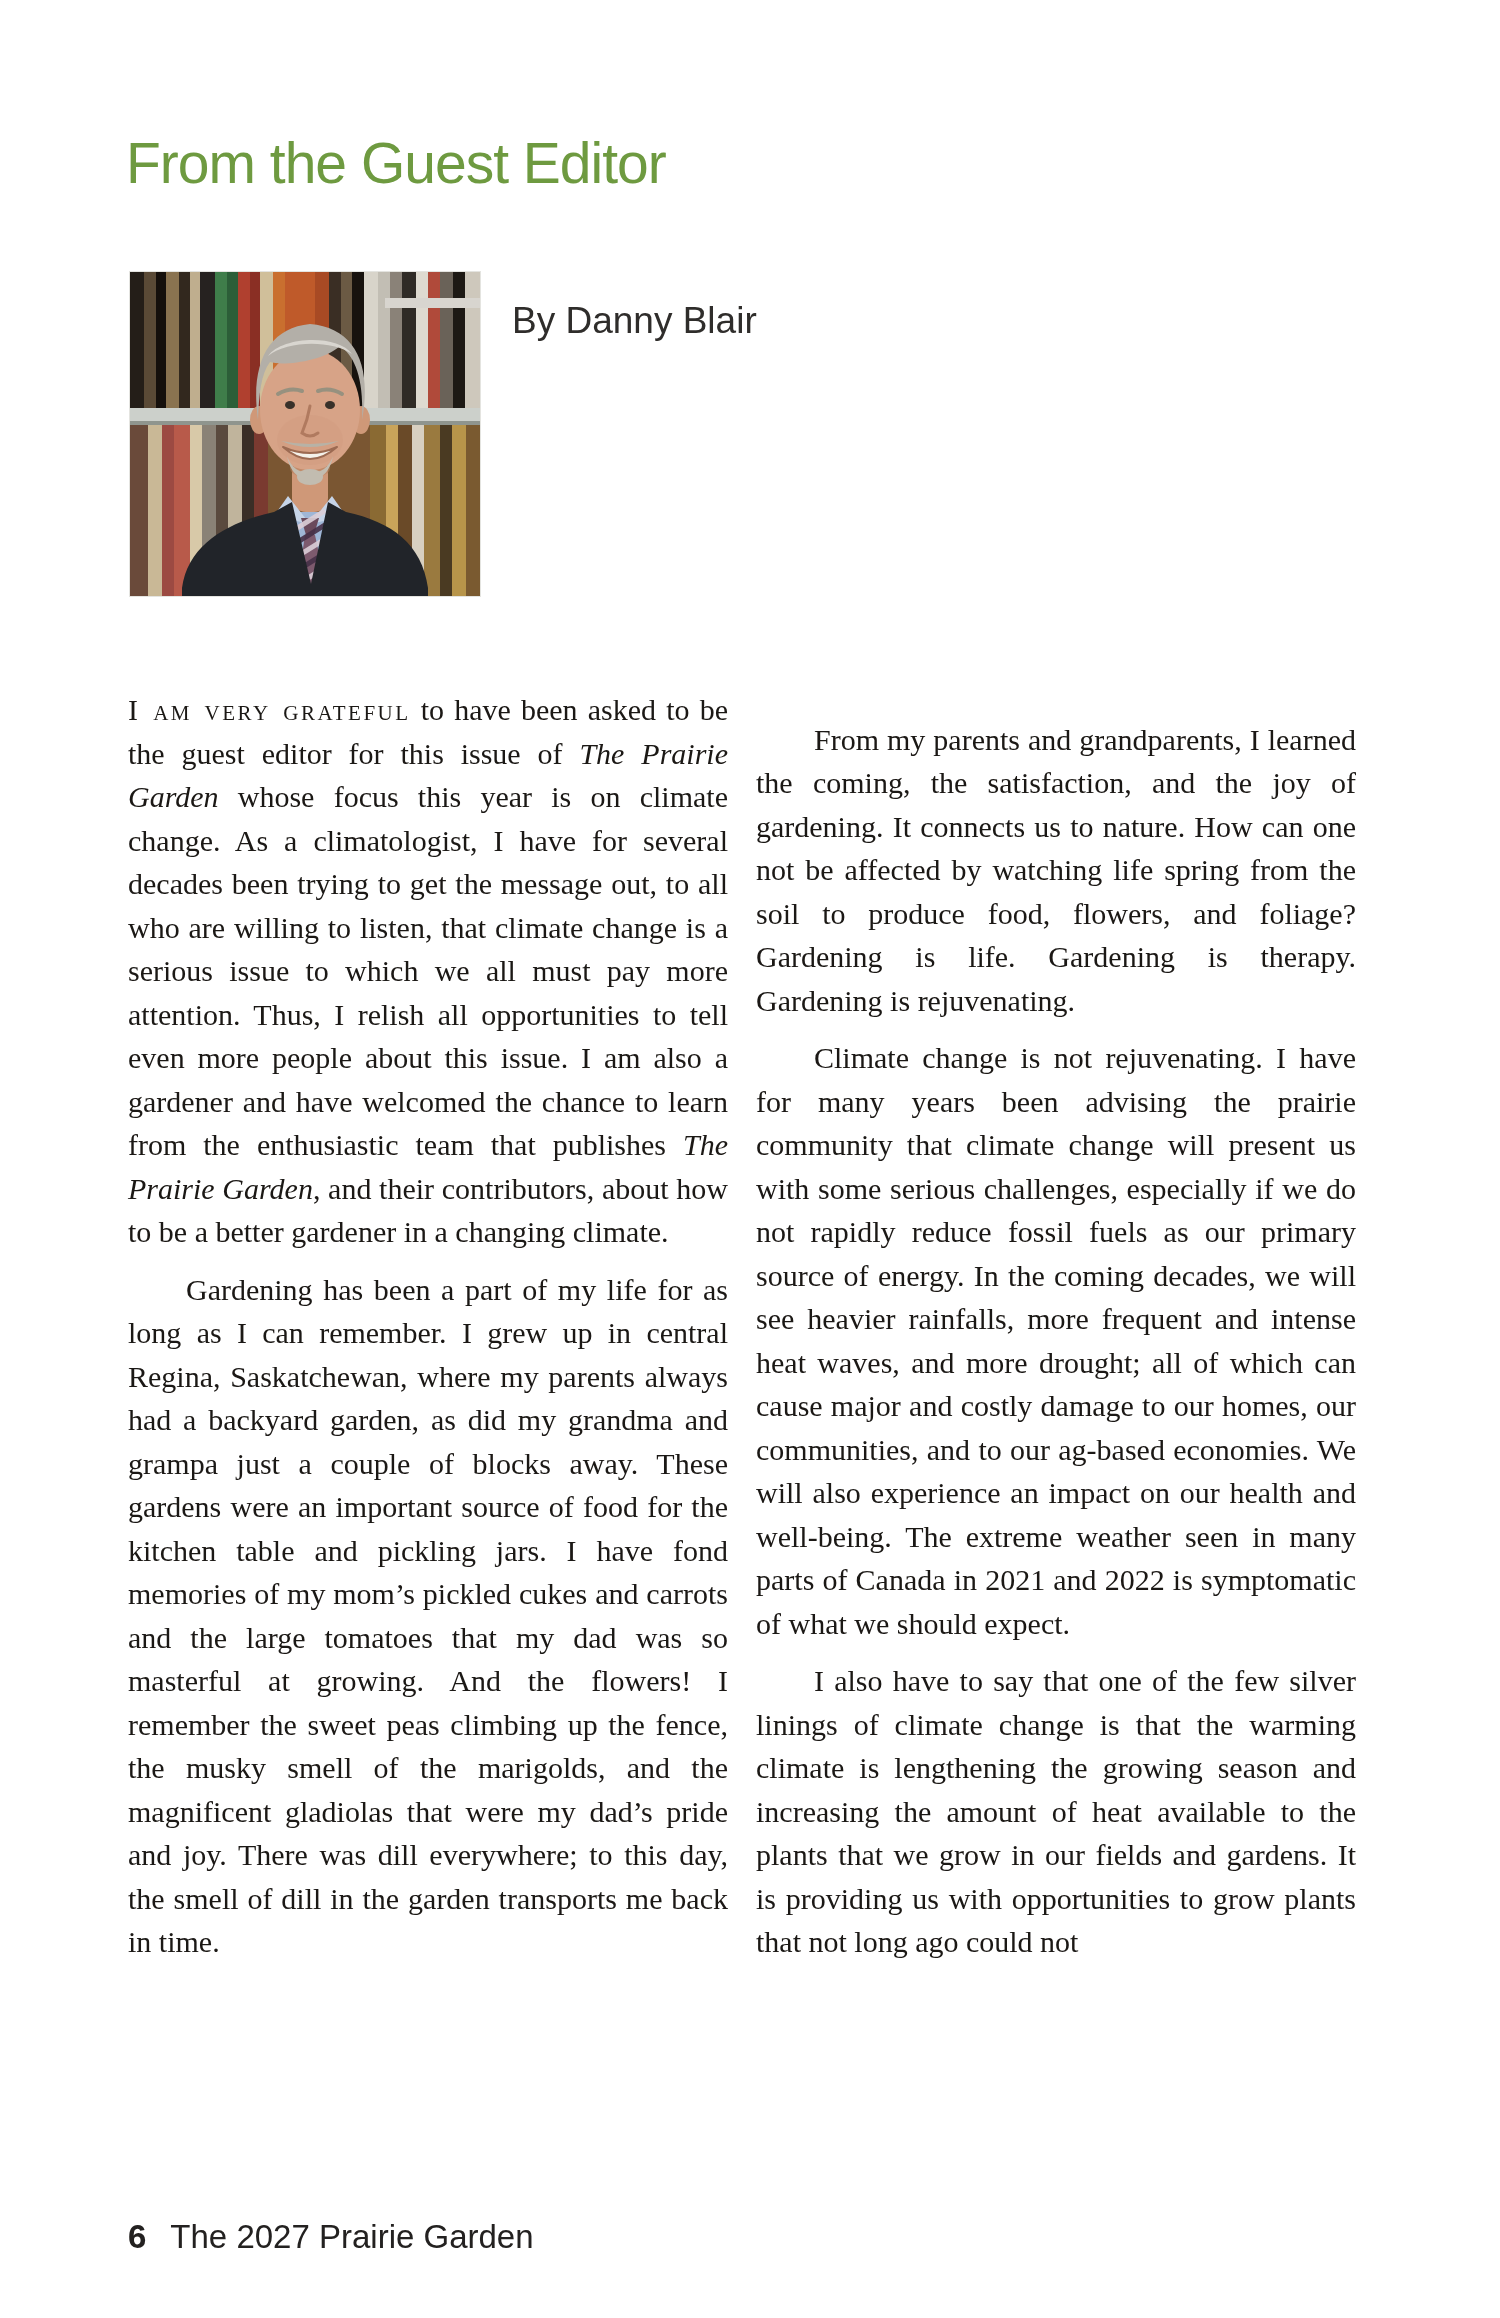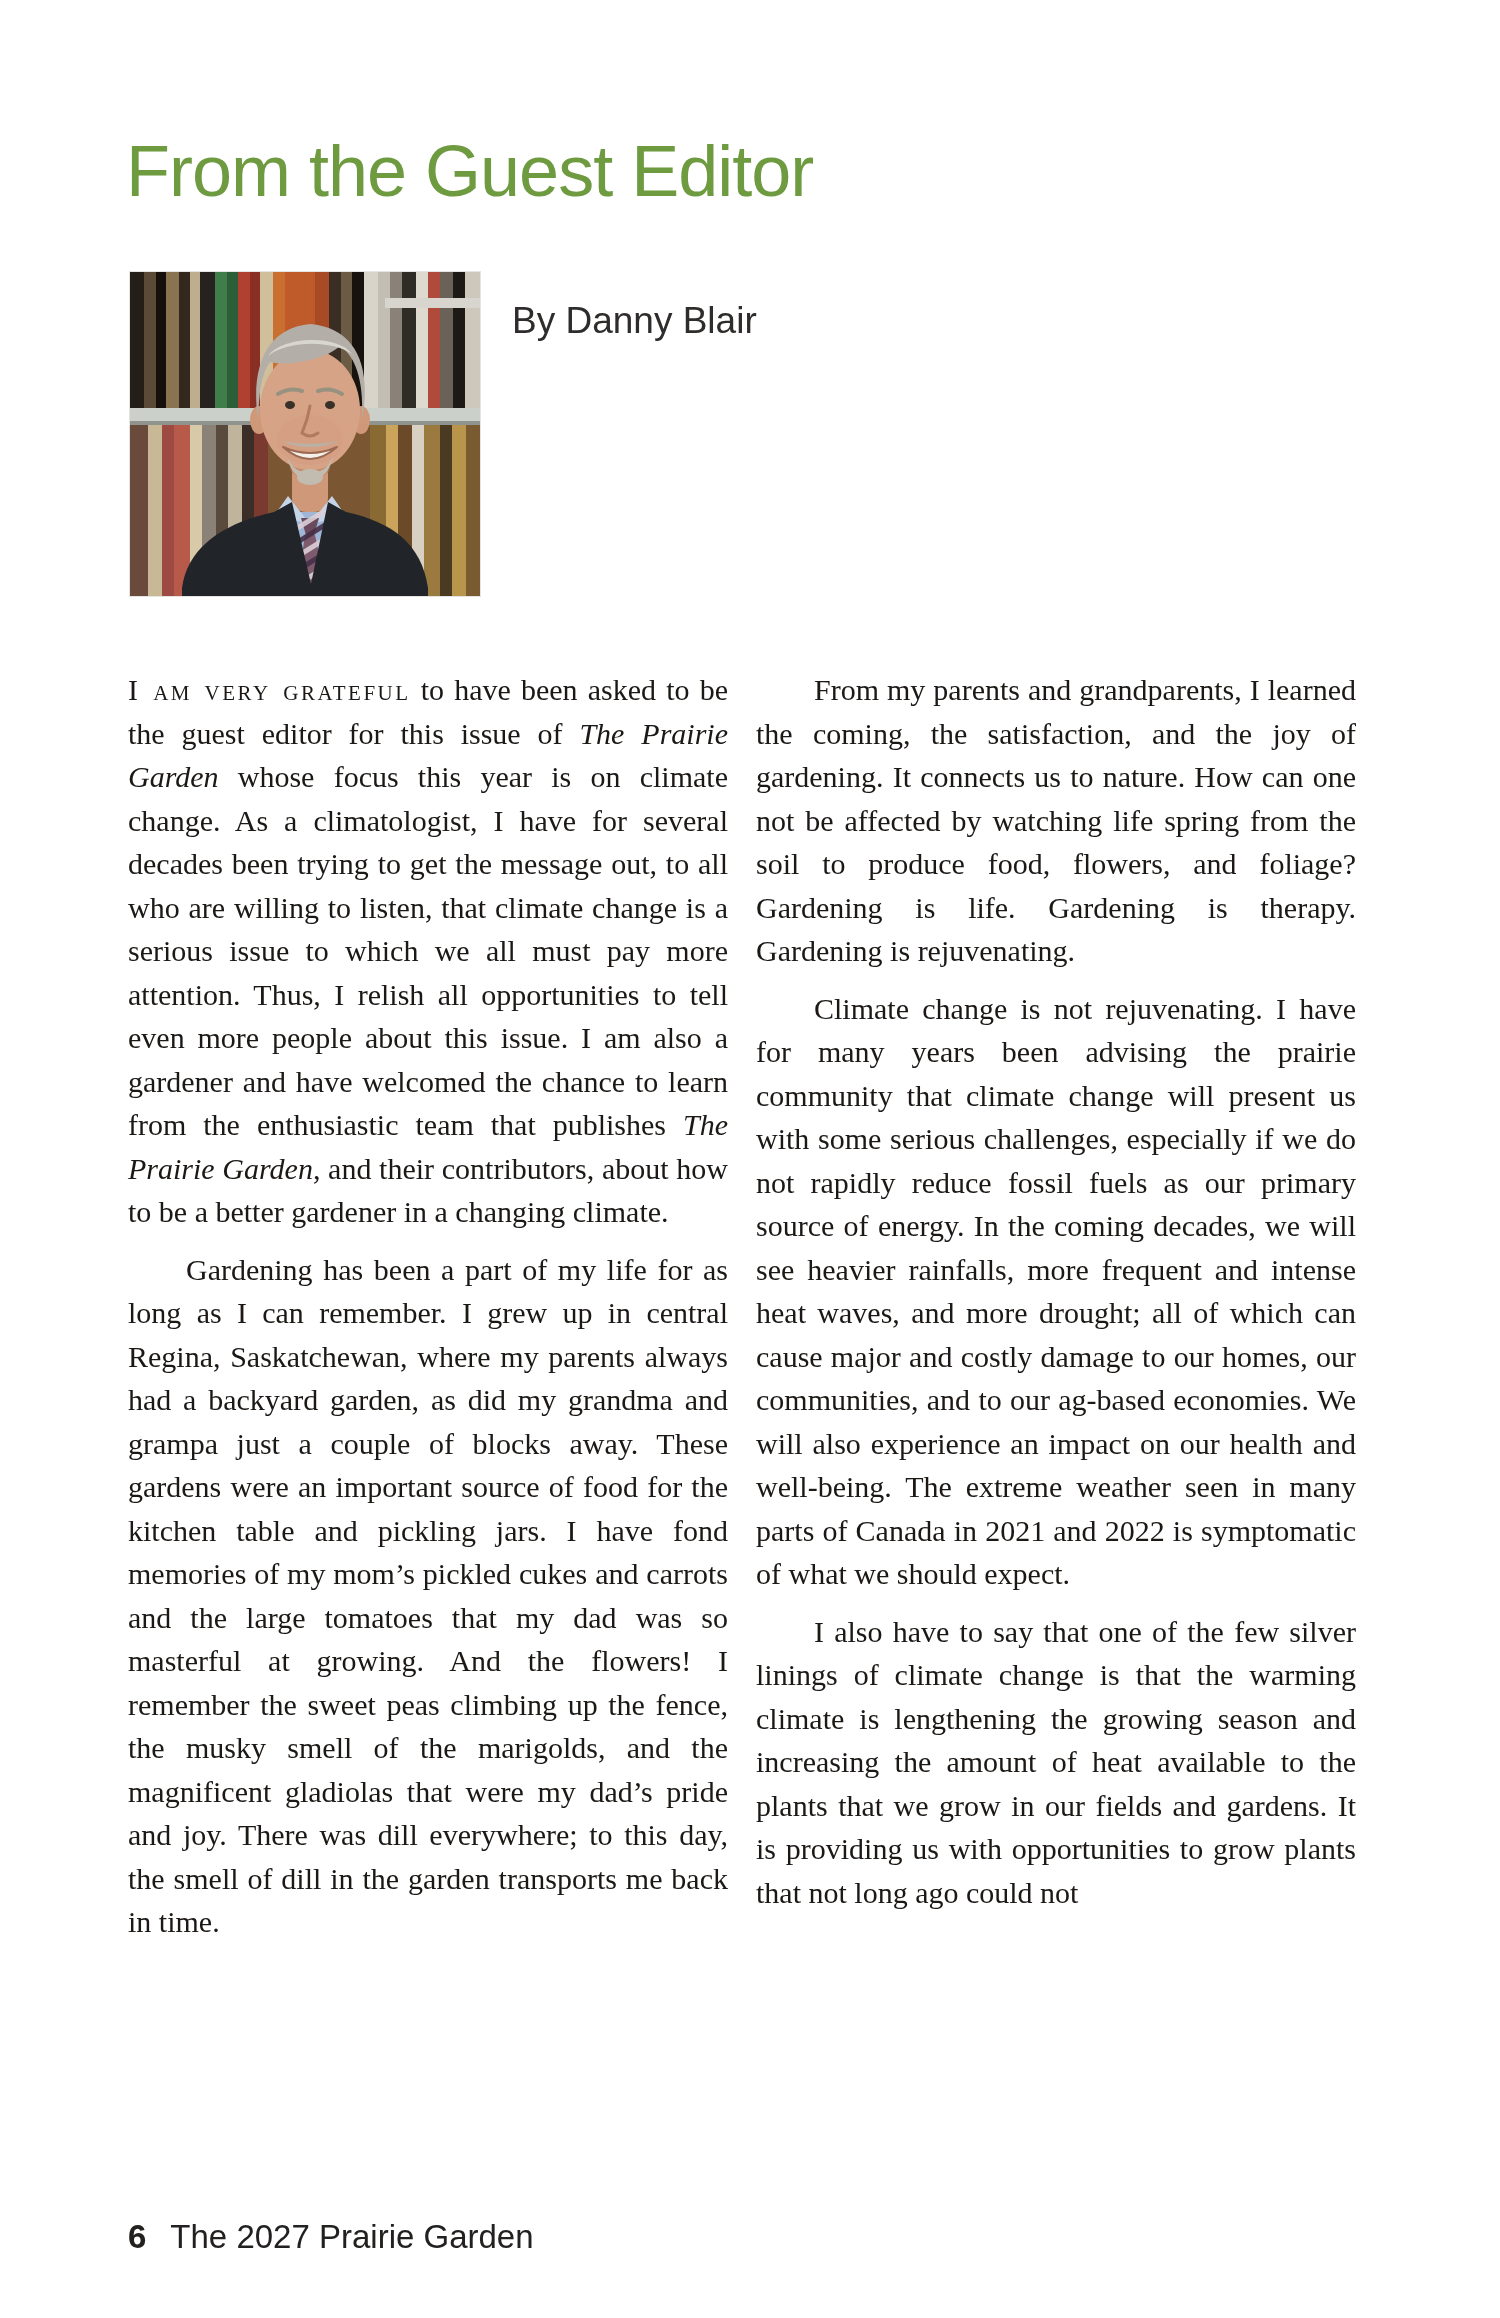--- a/index.html
+++ b/index.html
@@ -15,21 +15,21 @@
     overflow: hidden;
     font-family: "Liberation Serif", serif;
   }
   .page-title {
     position: absolute;
     left: 126px;
     top: 130px;
     margin: 0;
     font-family: "Liberation Sans", sans-serif;
     font-weight: 400;
-    font-size: 72px;
+    font-size: 57px;
     letter-spacing: -1px;
     color: #6E9A40;
     white-space: nowrap;
   }
   .photo {
     position: absolute;
     left: 130px;
     top: 272px;
     width: 350px;
     height: 324px;
@@ -42,24 +42,25 @@
     left: 512px;
     top: 300px;
     font-family: "Liberation Sans", sans-serif;
     font-size: 37px;
     color: #2f2d2b;
     white-space: nowrap;
   }
   .columns {
     position: absolute;
     left: 128px;
-    top: 668px;
+    top: 688px;
     width: 1244px;
     display: flex;
     gap: 28px;
+    align-items: flex-end;
   }
   .col {
     width: 600px;
     font-size: 30px;
     line-height: 43.5px;
     color: #1b1815;
     text-align: justify;
     hyphens: auto;
     -webkit-hyphens: auto;
   }

